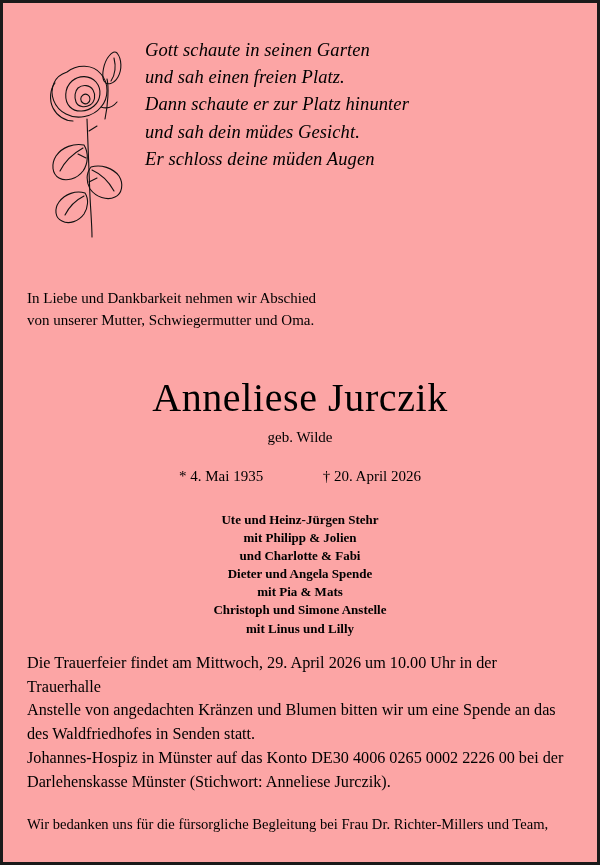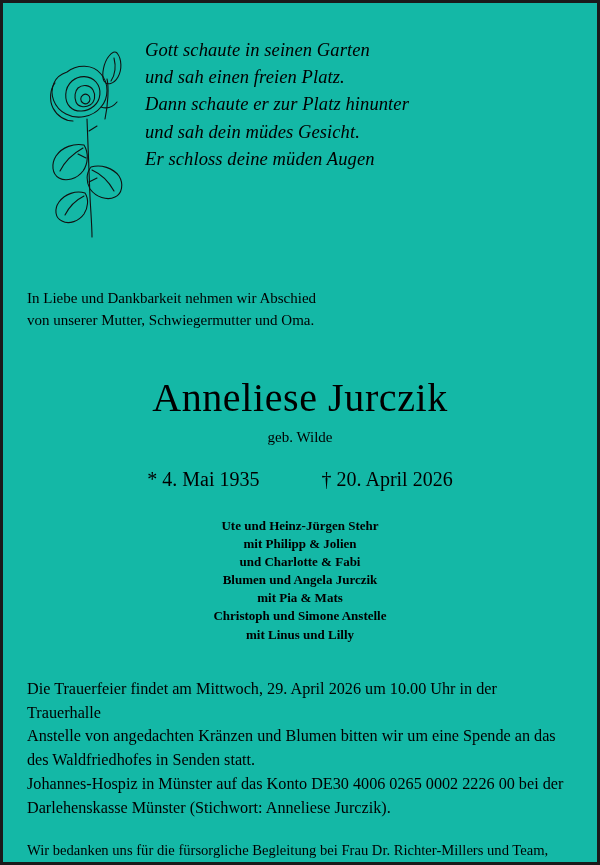--- a/index.html
+++ b/index.html
@@ -12,21 +12,21 @@
     height: 865px;
     font-family: "Liberation Serif", serif;
     color: #000000;
     overflow: hidden;
   }
   .card {
     position: relative;
     box-sizing: border-box;
     width: 600px;
     height: 865px;
-    background: #14b8a6;
+    background: #fca5a5;
     border: 3px solid #1a1a1a;
     padding: 0;
   }
   .inner {
     position: relative;
     box-sizing: border-box;
     width: 100%;
     height: 100%;
     padding: 18px 24px 14px 24px;
   }
@@ -72,37 +72,37 @@
     margin-top: 42px;
     font-weight: normal;
   }
   .maiden {
     text-align: center;
     font-size: 15px;
     margin-top: 8px;
   }
   .dates {
     text-align: center;
-    font-size: 20px;
+    font-size: 15px;
     margin-top: 22px;
   }
   .dates .gap { display: inline-block; width: 52px; }
 
   
   .family {
     text-align: center;
     margin-top: 26px;
     font-size: 13px;
     line-height: 1.40;
     font-weight: bold;
   }
 
   
   .details {
-    margin-top: 34px;
+    margin-top: 14px;
     font-size: 16.2px;
     line-height: 1.47;
   }
   .details p { margin: 0; }
 
   .thanks {
     margin-top: 18px;
     font-size: 14.6px;
     line-height: 1.52;
   }
@@ -167,21 +167,21 @@
     <div class="dates">
       <span>* 4. Mai 1935</span>
       <span class="gap"></span>
       <span>† 20. April 2026</span>
     </div>
 
     <div class="family">
       <div>Ute und Heinz-Jürgen Stehr</div>
       <div>mit Philipp &amp; Jolien</div>
       <div>und Charlotte &amp; Fabi</div>
-      <div>Blumen und Angela Jurczik</div>
+      <div>Dieter und Angela Spende</div>
       <div>mit Pia &amp; Mats</div>
       <div>Christoph und Simone Anstelle</div>
       <div>mit Linus und Lilly</div>
     </div>
 
     <div class="details">
       <p>Die Trauerfeier findet am Mittwoch, 29. April 2026 um 10.00 Uhr in der Trauerhalle</p>
       <p>Anstelle von angedachten Kränzen und Blumen bitten wir um eine Spende an das</p>
       <p>des Waldfriedhofes in Senden statt.</p>
       <p>Johannes-Hospiz in Münster auf das Konto DE30 4006 0265 0002 2226 00 bei der</p>

